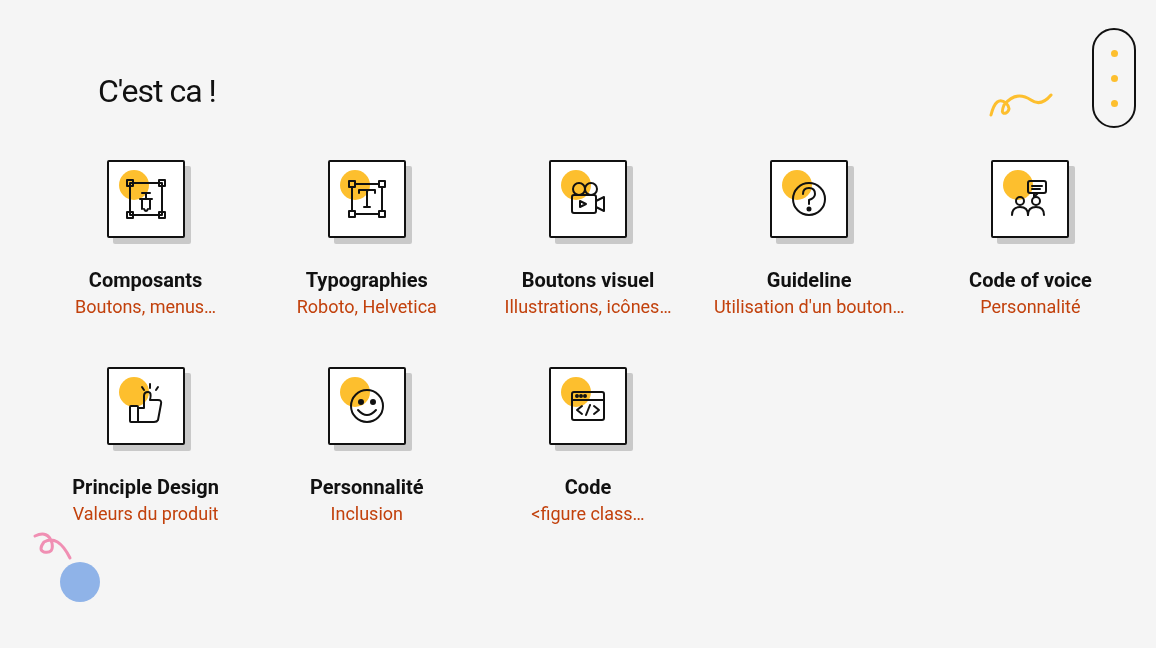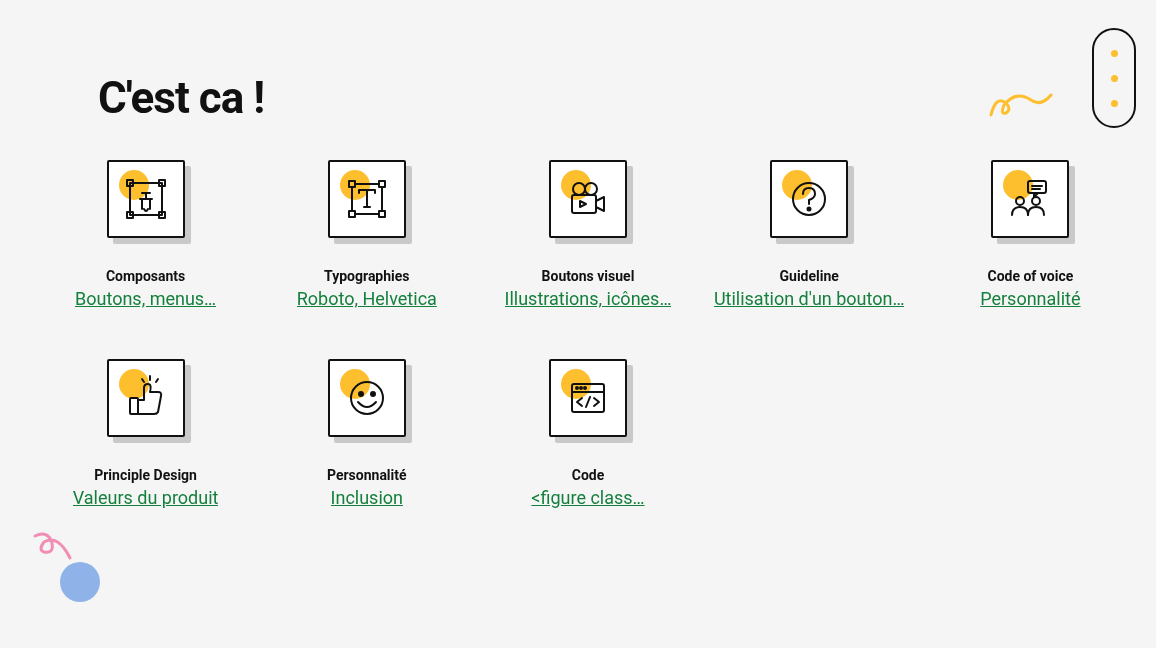--- a/index.html
+++ b/index.html
@@ -8,22 +8,22 @@
     height: 648px;
     background: #f5f5f5;
     font-family: -apple-system, BlinkMacSystemFont, "Segoe UI", Roboto, sans-serif;
     position: relative;
     overflow: hidden;
   }
   .page-title {
     position: absolute;
     top: 72px;
     left: 98px;
-    font-size: 44px;
-    font-weight: 700;
+    font-size: 32px;
+    font-weight: 400;
     letter-spacing: -1px;
     color: #111;
   }
   .grid {
     position: absolute;
     top: 160px;
     left: 40px;
     right: 20px;
     display: grid;
     grid-template-columns: repeat(5, 1fr);
@@ -78,33 +78,32 @@
     position: relative;
     width: 48px;
     height: 48px;
     stroke: #111;
     stroke-width: 2;
     fill: none;
     stroke-linecap: round;
     stroke-linejoin: round;
   }
   .card-title {
-    font-size: 14px;
+    font-size: 20px;
     font-weight: 700;
     color: #111;
     margin-bottom: 4px;
   }
   .card-sub {
     font-size: 18px;
-    color: #15803d;
+    color: #c2410c;
     white-space: nowrap;
     overflow: hidden;
     text-overflow: ellipsis;
     max-width: 210px;
-    text-decoration: underline;
   }
   .more-btn {
     position: absolute;
     top: 28px;
     right: 20px;
     width: 44px;
     height: 100px;
     border: 2px solid #111;
     border-radius: 22px;
     background: transparent;

